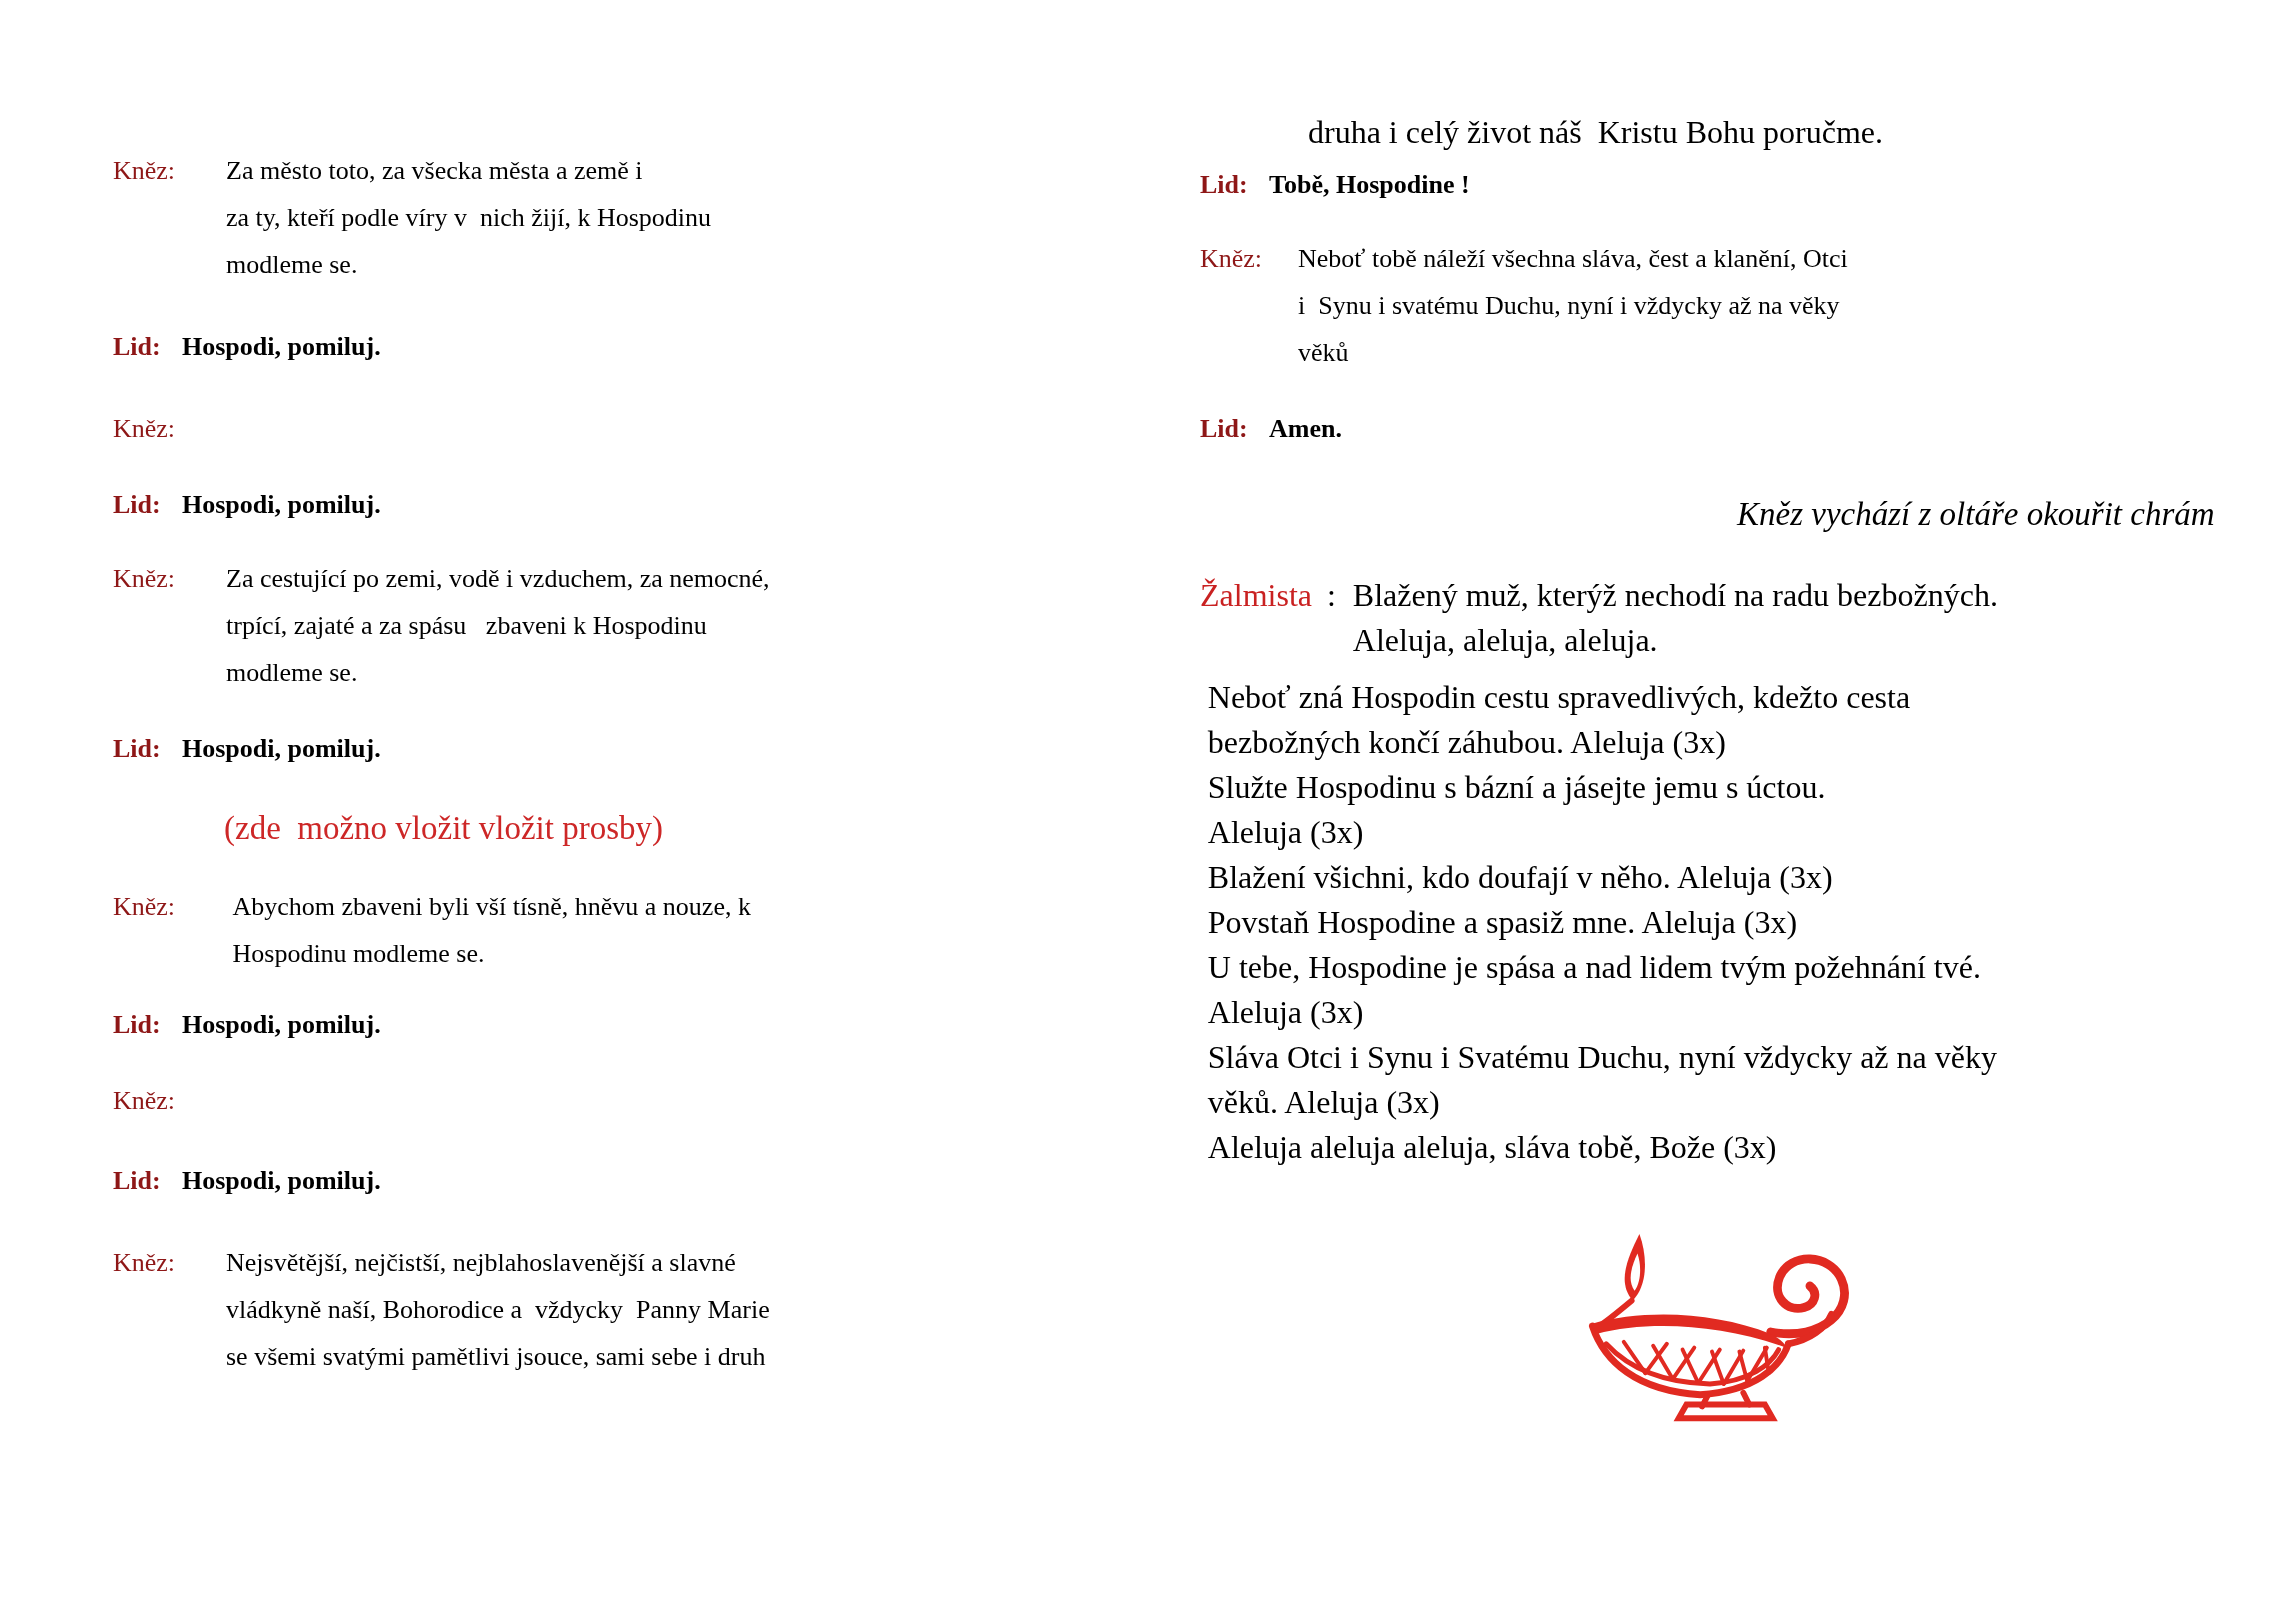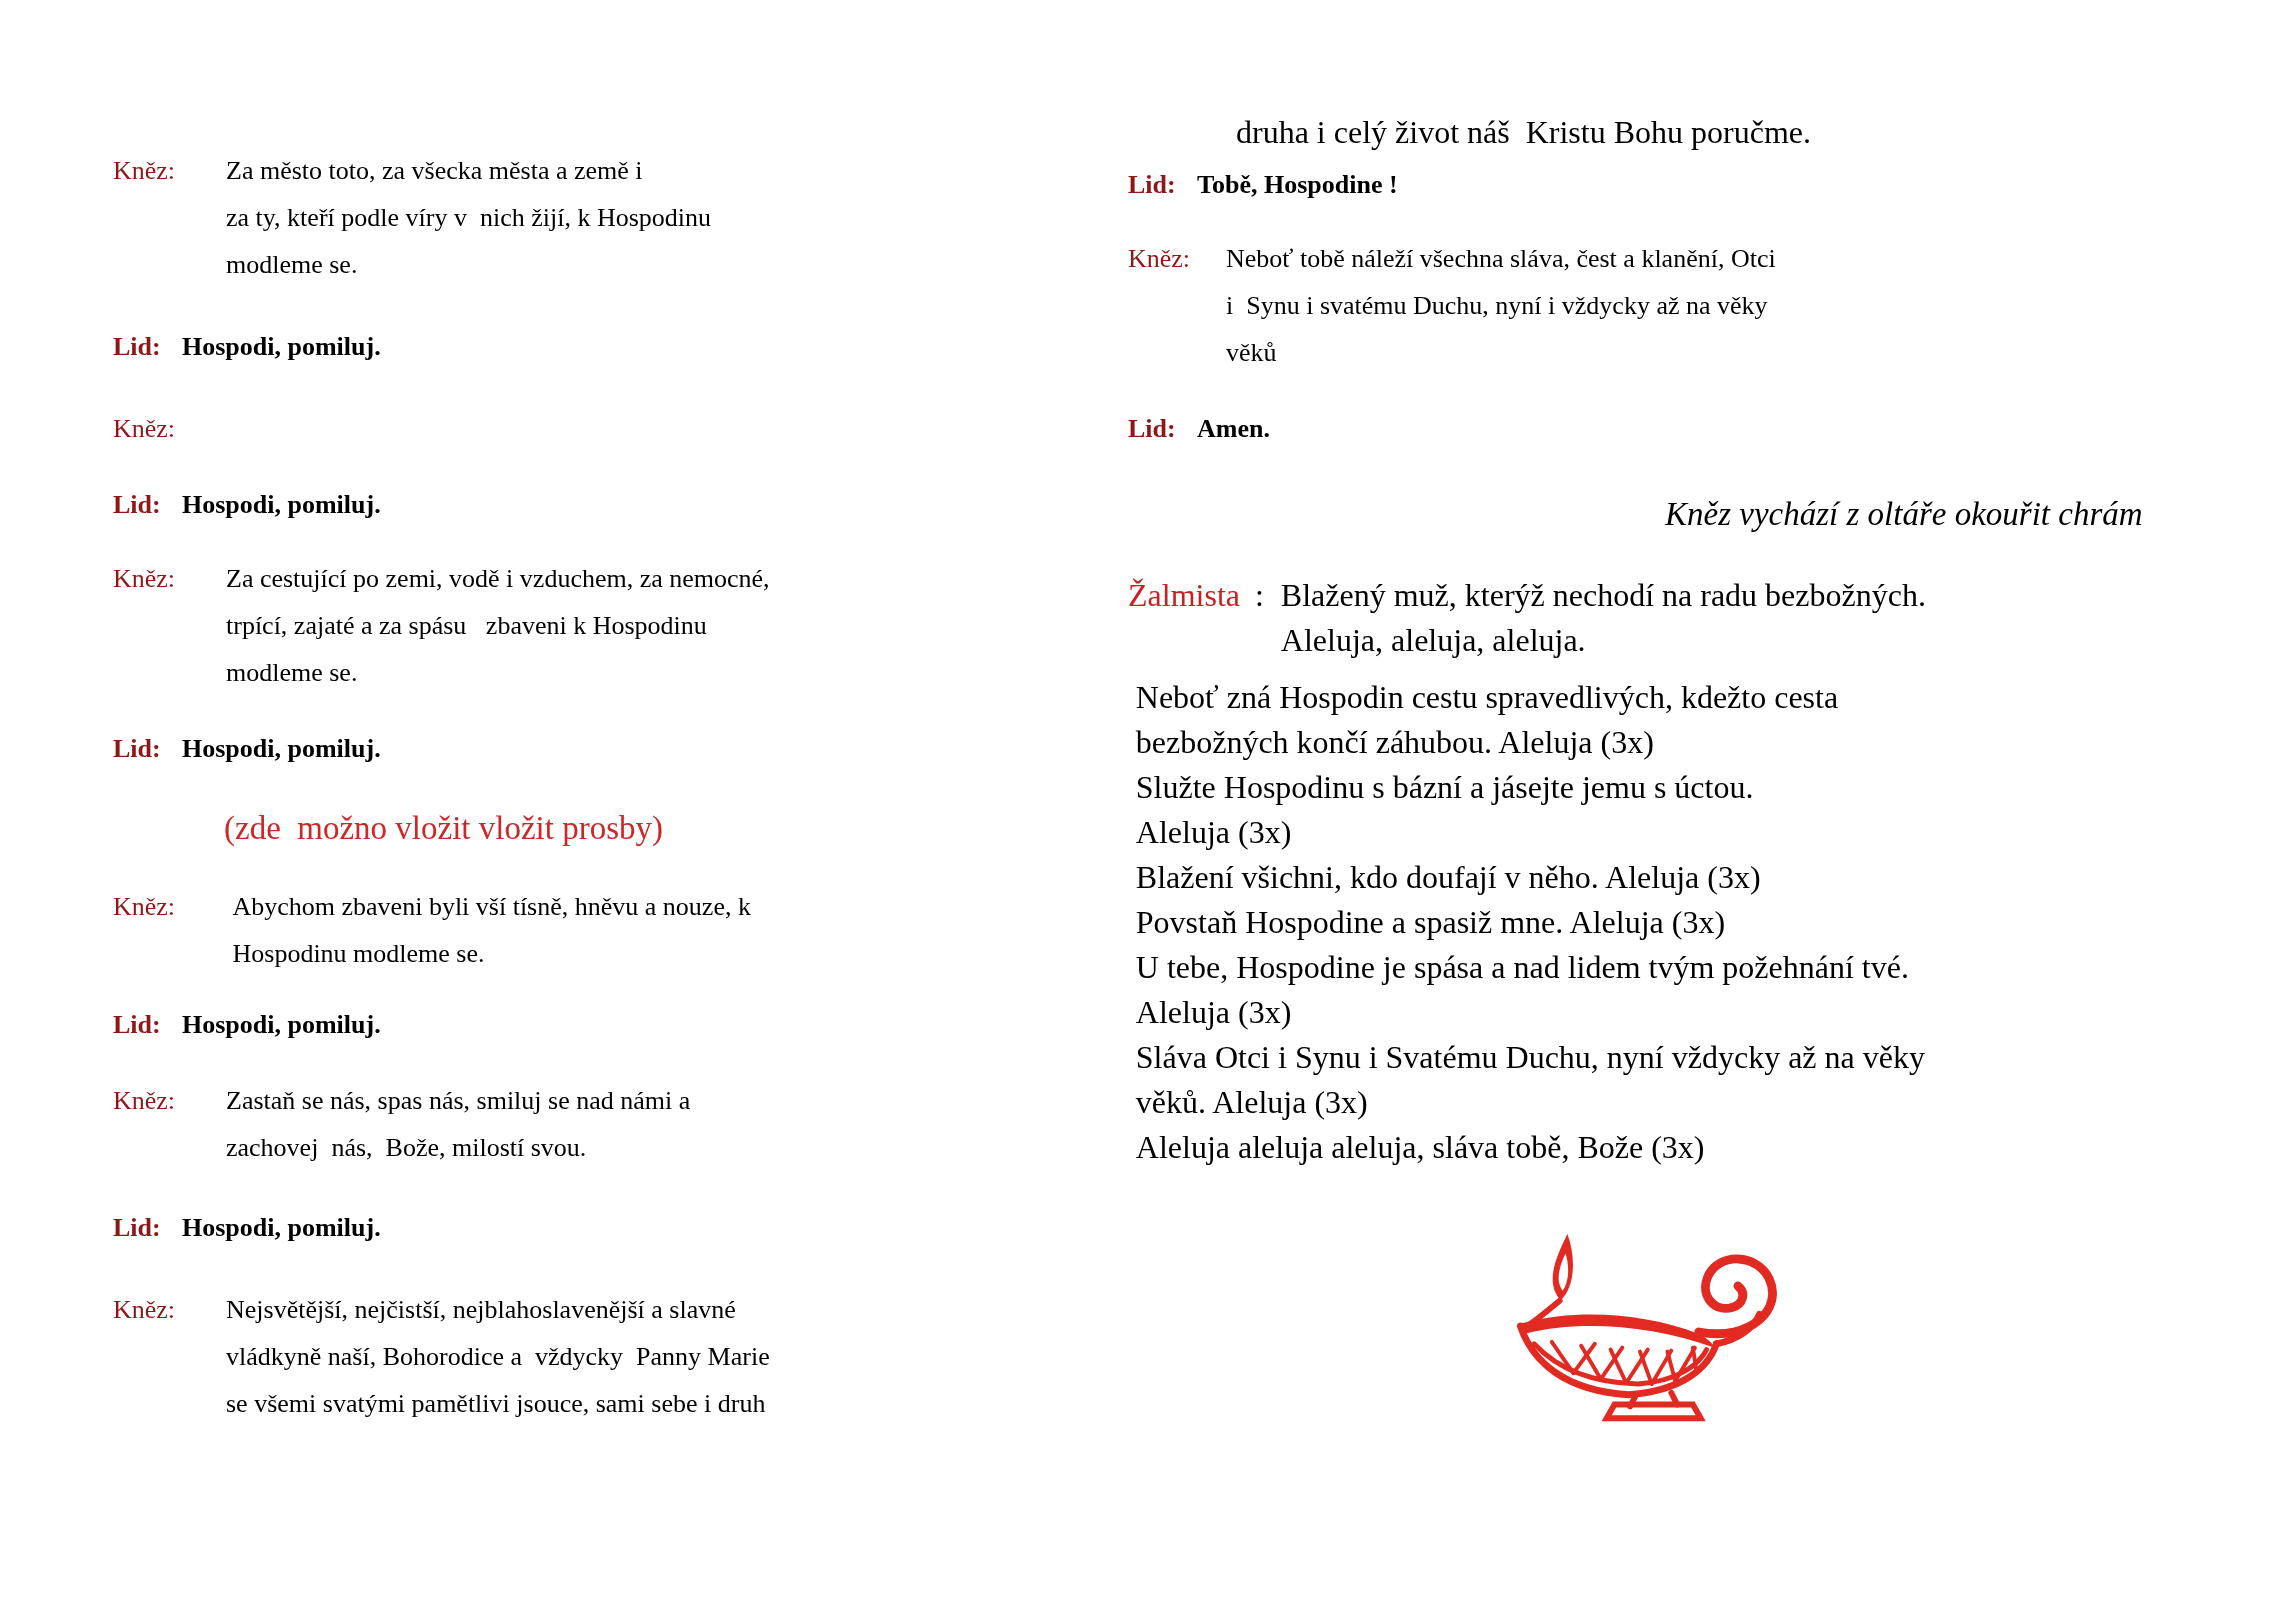--- a/index.html
+++ b/index.html
@@ -1,20 +1,20 @@
 <!DOCTYPE html>
 <html><head>
 <meta charset="utf-8">
 <style>
   html,body{margin:0;padding:0;background:#ffffff;}
   .page{position:relative;width:2293px;height:1621px;background:#ffffff;overflow:hidden;
         font-family:"Liberation Serif","DejaVu Serif",serif;color:#000;}
   .col{position:absolute;top:0;}
   .col-left{left:113px;width:990px;}
-  .col-right{left:1128px;width:1068px;}
+  .col-right{left:1200px;width:1068px;}
 
   .block{display:flex;align-items:flex-start;font-size:26px;line-height:47px;}
   .text{white-space:pre-wrap;flex:1;}
   .label{flex:none;}
 
   .priest .label{width:113px;color:#8e1717;}
   .col-right .priest .label{width:98px;}
   .people .label{width:69px;color:#8e1717;font-weight:bold;}
   .people .text{font-weight:bold;}
 
@@ -78,22 +78,20 @@
         <span class="label">Kněz:</span>
         <span class="text"> Abychom zbaveni byli vší tísně, hněvu a nouze, k
  Hospodinu modleme se.</span>
       </div>
       <div class="b8 block people">
         <span class="label">Lid:</span>
         <span class="text">Hospodi, pomiluj.</span>
       </div>
       <div class="b9 block priest">
         <span class="label">Kněz:</span>
-        <span class="text">Zastaň se nás, spas nás, smiluj se nad námi a
-zachovej  nás,  Bože, milostí svou.</span>
       </div>
       <div class="b10 block people">
         <span class="label">Lid:</span>
         <span class="text">Hospodi, pomiluj.</span>
       </div>
       <div class="b11 block priest">
         <span class="label">Kněz:</span>
         <span class="text">Nejsvětější, nejčistší, nejblahoslavenější a slavné
 vládkyně naší, Bohorodice a  vždycky  Panny Marie
 se všemi svatými pamětlivi jsouce, sami sebe i druh</span>

